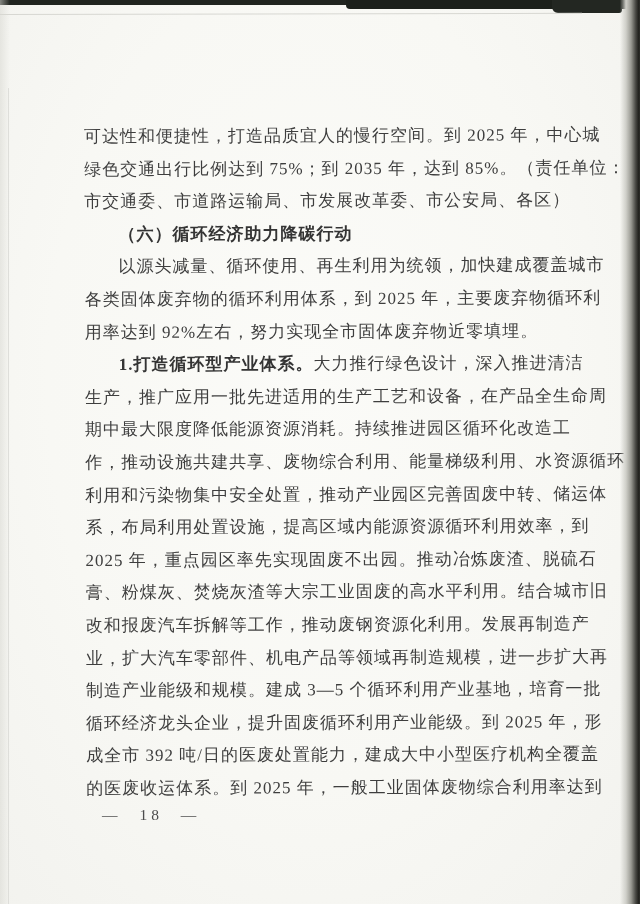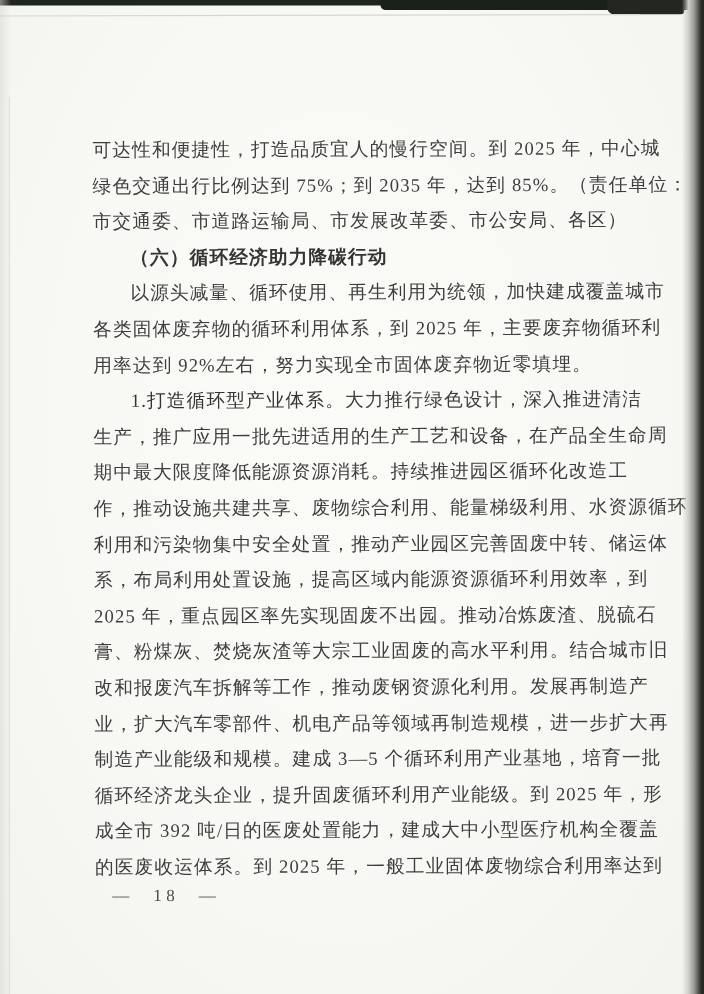--- a/index.html
+++ b/index.html
@@ -74,21 +74,21 @@
     font-size: 17px;
     line-height: 32.6px;
     letter-spacing: 1px;
     color: #3e3e3e;
     transform: rotate(-0.2deg);
     transform-origin: left top;
   }
   .line { white-space: nowrap; height: 32.6px; }
   .line.indent { text-indent: 2em; }
   .line.heading { font-weight: bold; color: #343434; }
-  .line b { font-weight: normal; color: #343434; }
+  .line b { font-weight: bold; color: #343434; }
   .page-number {
     position: absolute;
     left: 102px; top: 806px;
     font-size: 15.5px;
     color: #4c4c4c;
     letter-spacing: 4px;
     word-spacing: 10px;
   }
 </style>
 </head>

